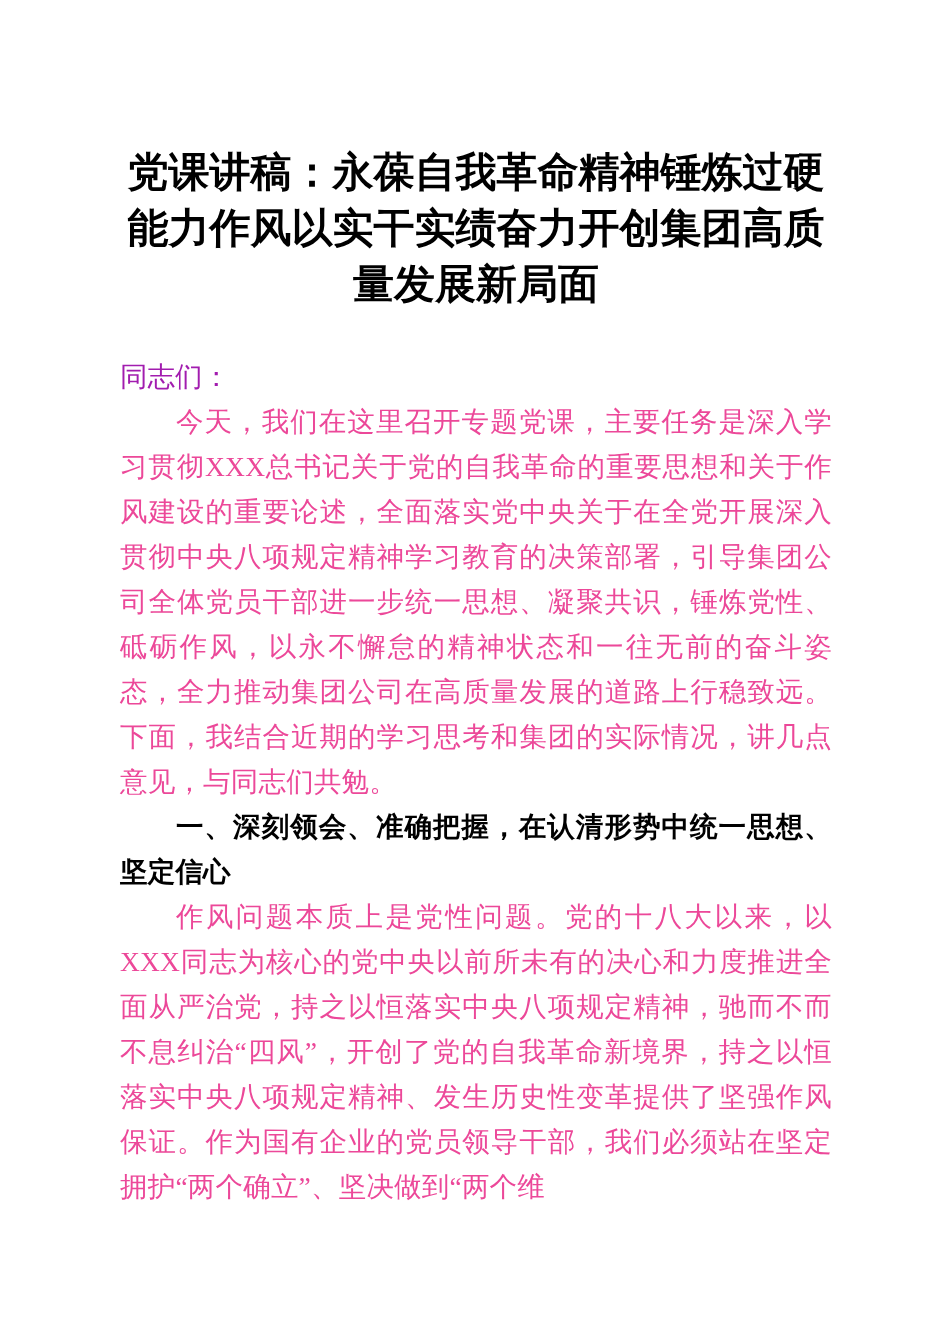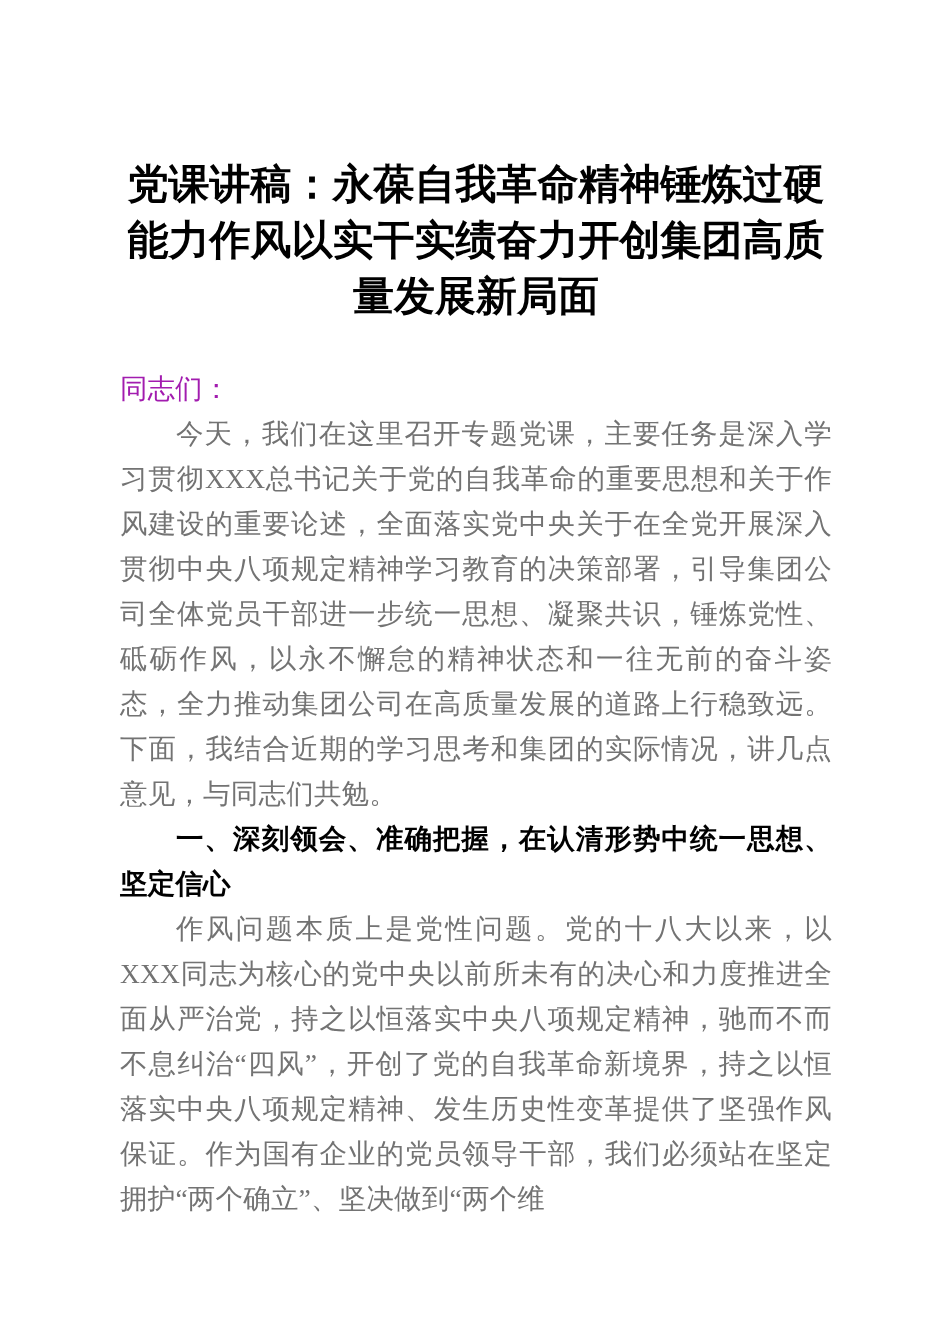--- a/index.html
+++ b/index.html
@@ -13,21 +13,21 @@
     width: 950px;
     height: 1344px;
     background: #ffffff;
     overflow: hidden;
     box-sizing: border-box;
   }
 
   .content {
     position: absolute;
     left: 120px;
-    top: 156px;
+    top: 144px;
     width: 712px;
   }
 
   
   .doc-title {
     font-family: "Liberation Serif", "DejaVu Serif", serif;
     font-weight: bold;
     font-size: 41px;
     line-height: 56px;
     color: #000000;
@@ -36,21 +36,21 @@
     margin: 0;
     padding: 0 0 6px 0;
     text-rendering: optimizeLegibility;
   }
 
   
   .para {
     font-family: "Liberation Serif", "DejaVu Serif", serif;
     font-size: 27.5px;
     line-height: 45px;
-    color: #737373;
+    color: #ec4899;
     margin: 0;
     padding: 0;
     text-align: justify;
     text-justify: inter-ideograph;
     letter-spacing: 0.2px;
   }
 
   .para-indent {
     text-indent: 56px;
   }

